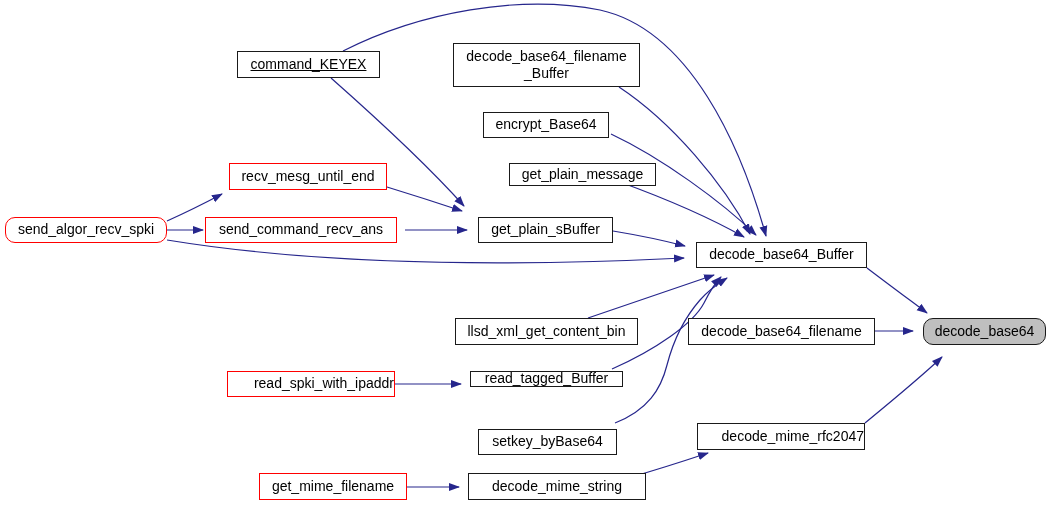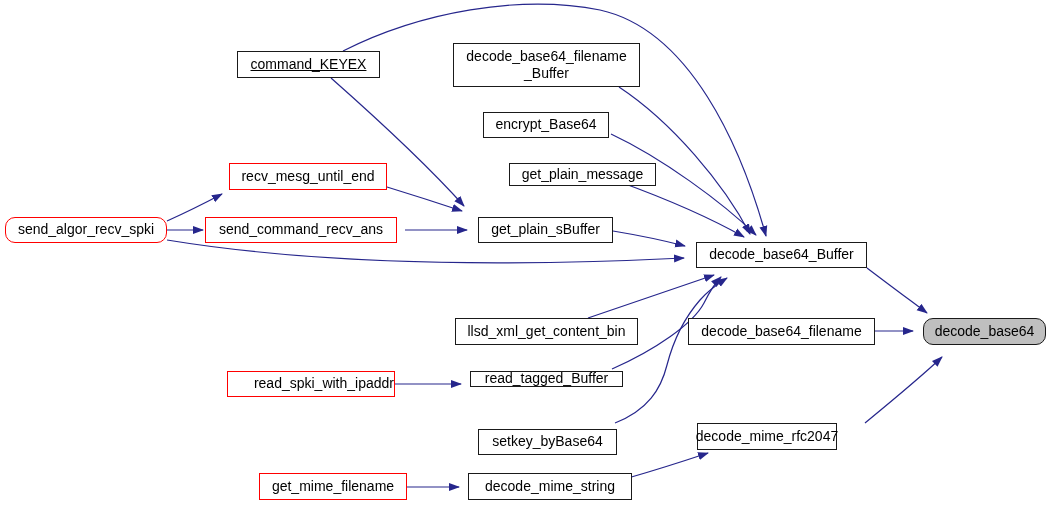--- a/index.html
+++ b/index.html
@@ -67,17 +67,17 @@
       <div class="node highlight" style="left: 5px; top: 217px; width: 162px; height: 26px; border-radius: 10px;"><span>send_algor_recv_spki</span></div>
       <div class="node highlight" style="left: 205px; top: 217px; width: 192px; height: 26px;"><span>send_command_recv_ans</span></div>
       <div class="node default" style="left: 478px; top: 217px; width: 135px; height: 26px;"><span>get_plain_sBuffer</span></div>
       <div class="node default" style="left: 696px; top: 242px; width: 171px; height: 26px;"><span>decode_base64_Buffer</span></div>
       <div class="node default" style="left: 455px; top: 318px; width: 183px; height: 27px;"><span>llsd_xml_get_content_bin</span></div>
       <div class="node default" style="left: 688px; top: 318px; width: 187px; height: 27px;"><span>decode_base64_filename</span></div>
       <div class="node focus" style="left: 923px; top: 318px; width: 123px; height: 27px;"><span>decode_base64</span></div>
       <div class="node highlight" style="left: 227px; top: 371px; width: 168px; height: 26px; justify-content: flex-end;"><span>read_spki_with_ipaddr</span></div>
       <div class="node default" style="left: 470px; top: 371px; width: 153px; height: 16px;"><span>read_tagged_Buffer</span></div>
       <div class="node default" style="left: 478px; top: 429px; width: 139px; height: 26px;"><span>setkey_byBase64</span></div>
-      <div class="node default" style="left: 697px; top: 423px; width: 140px; height: 27px;"><span>decode_mime_rfc2047</span></div>
+      <div class="node default" style="left: 697px; top: 423px; width: 168px; height: 27px; justify-content: flex-end;"><span>decode_mime_rfc2047</span></div>
       <div class="node highlight" style="left: 237px; top: 473px; width: 148px; height: 27px; margin-left: 22px;"><span>get_mime_filename</span></div>
-      <div class="node default" style="left: 468px; top: 473px; width: 164px; height: 27px;"><span>decode_mime_string</span></div>
+      <div class="node default" style="left: 468px; top: 473px; width: 178px; height: 27px;"><span>decode_mime_string</span></div>
     </div>
 </div>
 
 </body></html>

